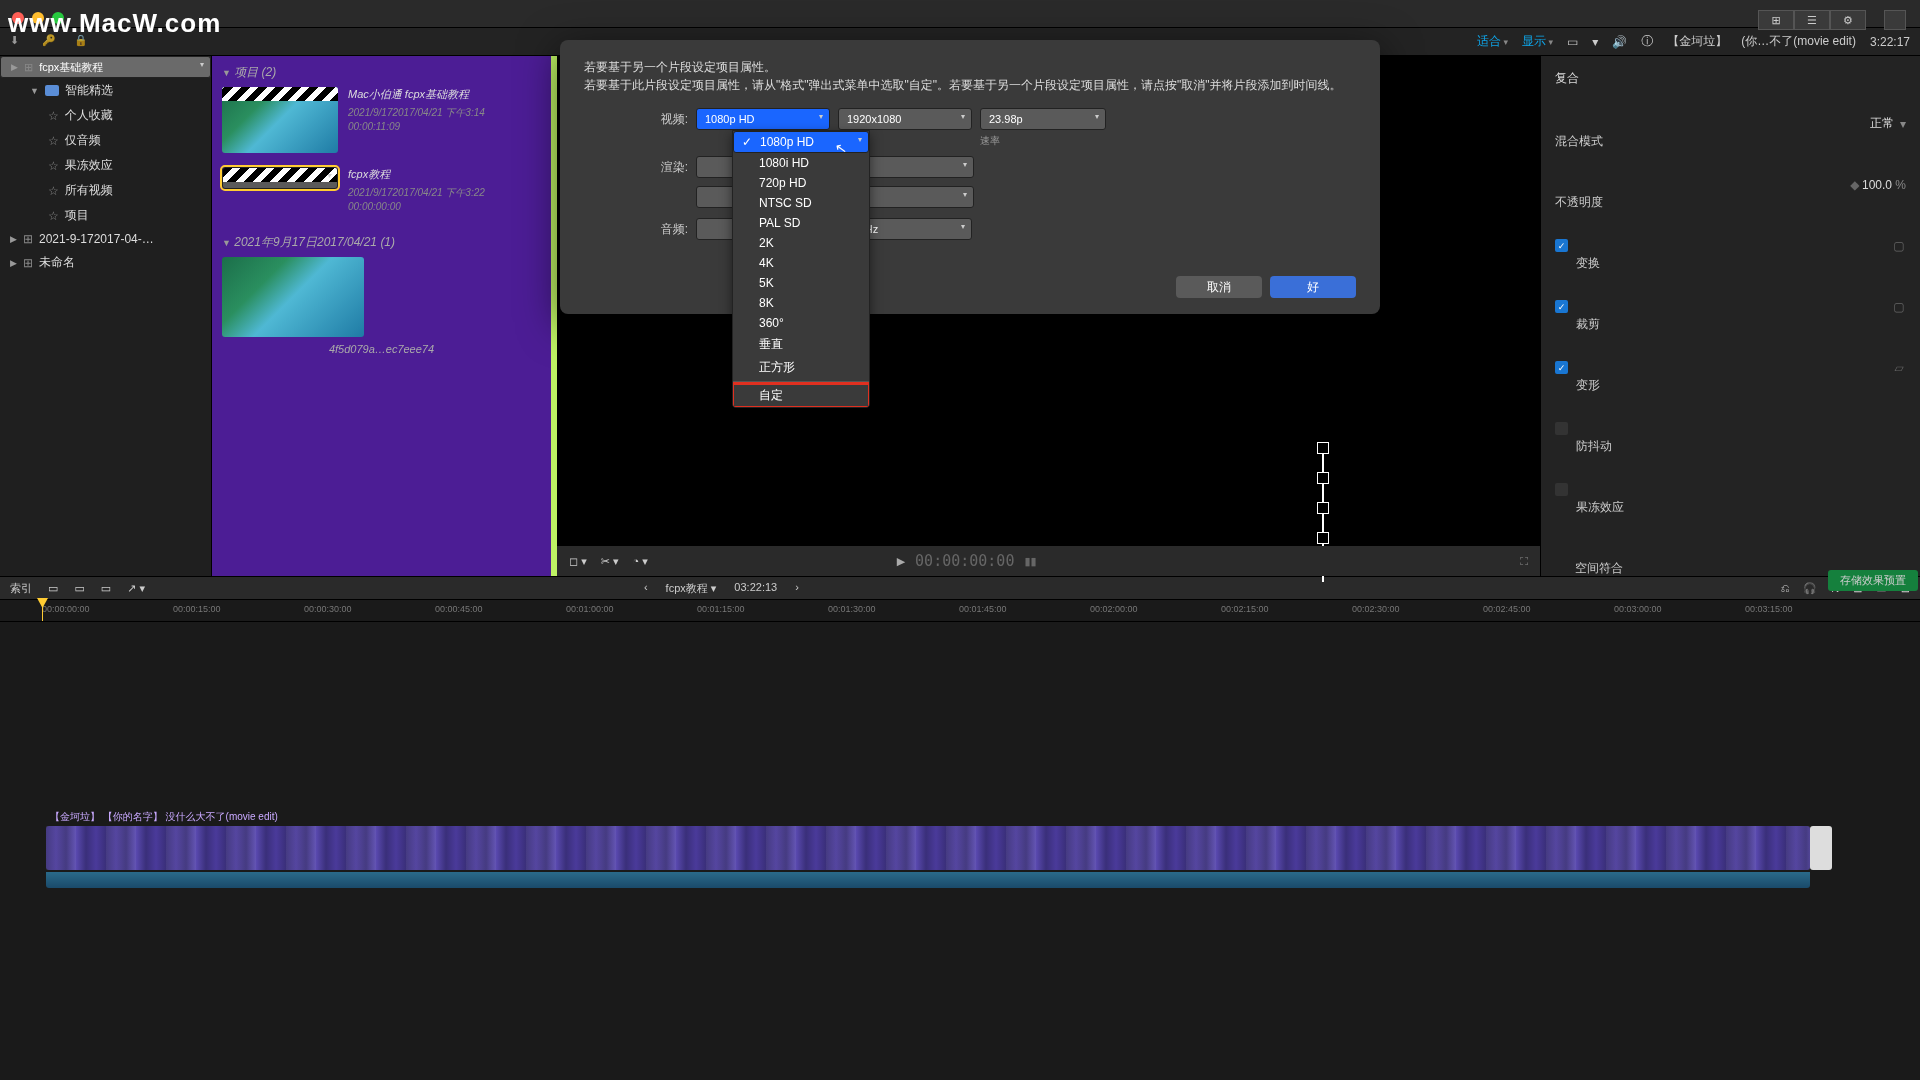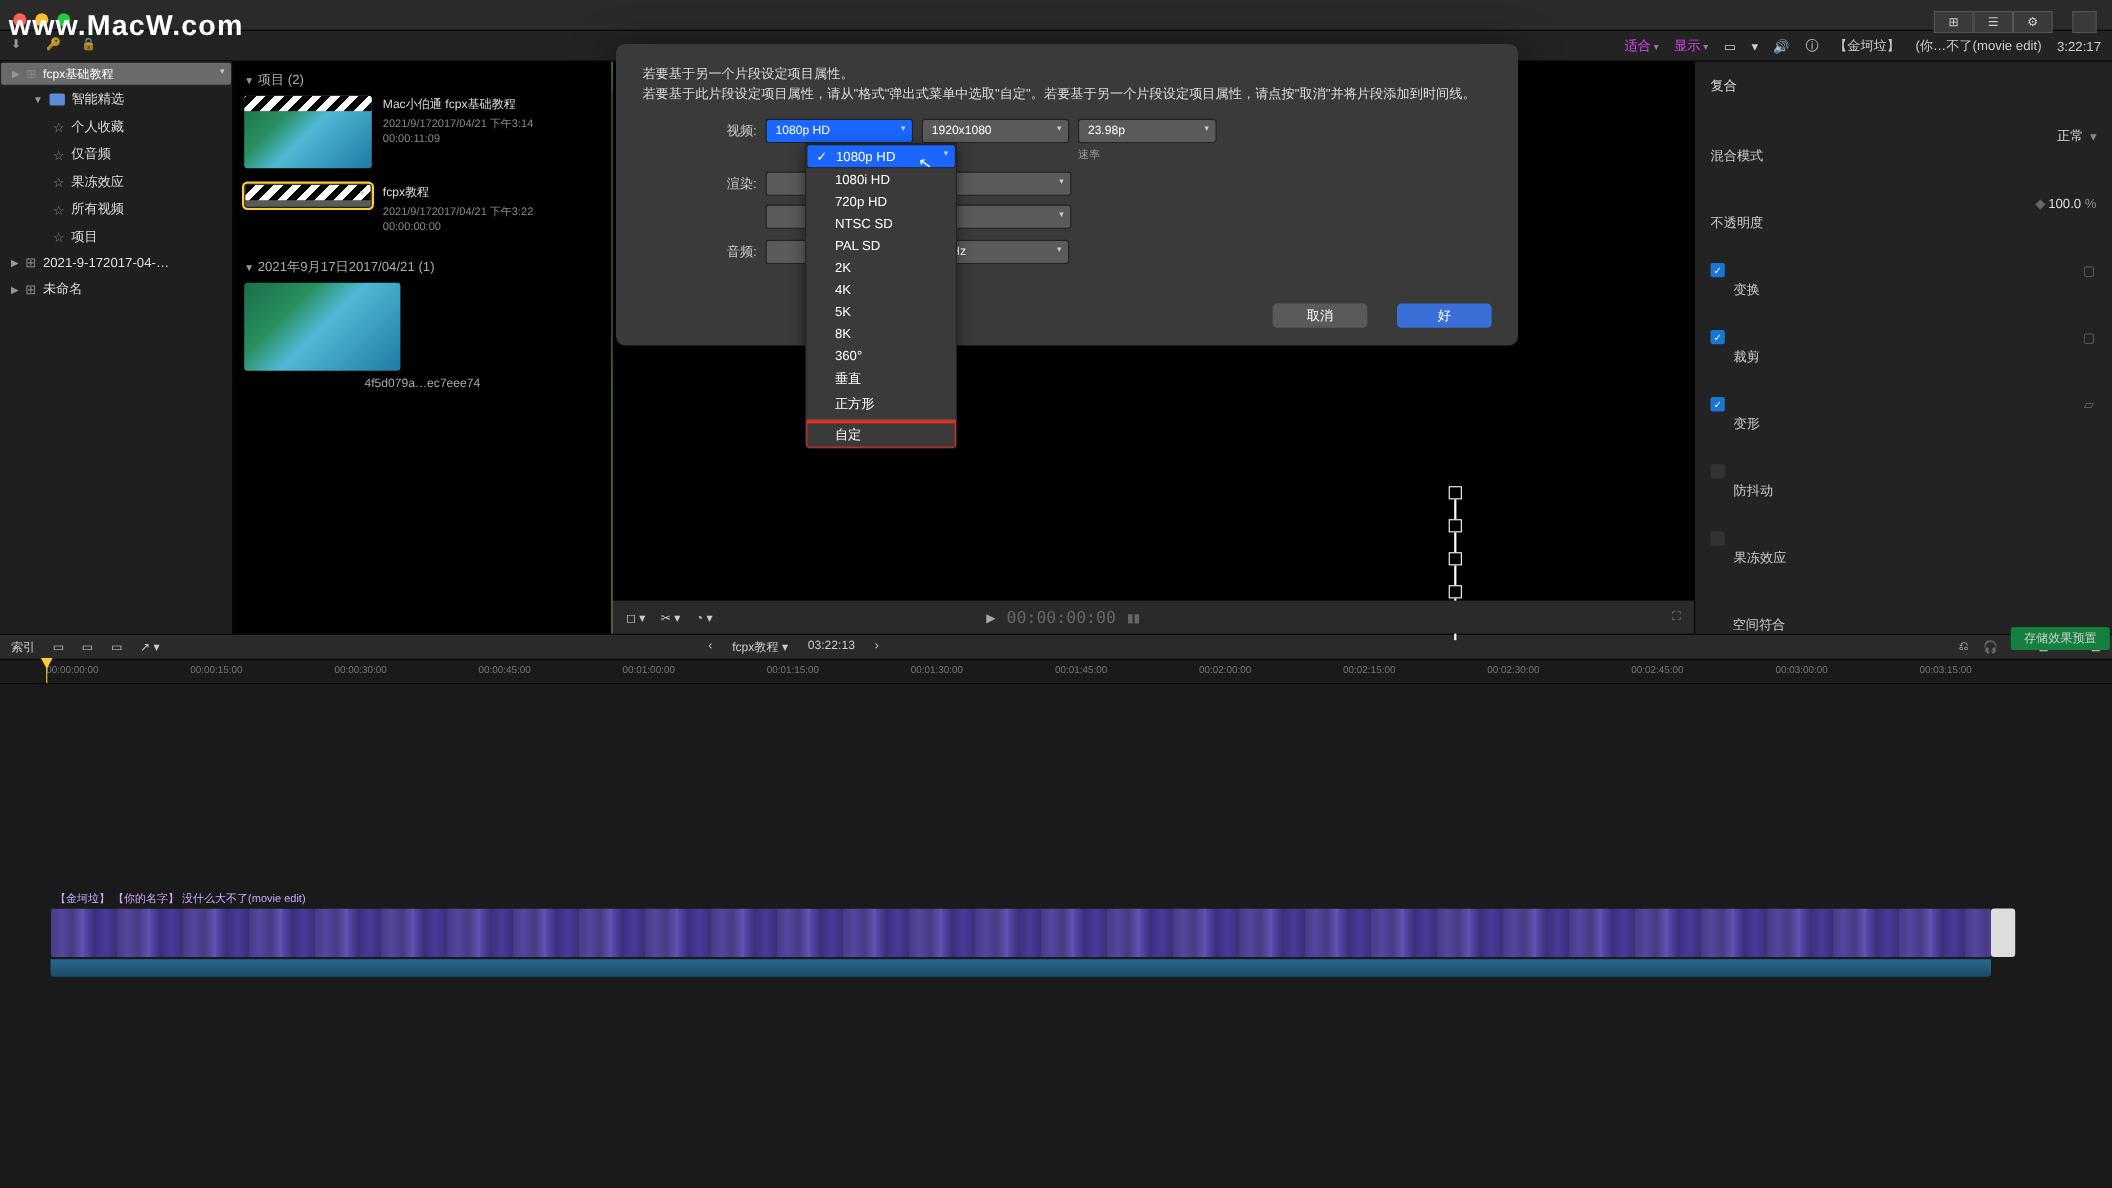--- a/index.html
+++ b/index.html
@@ -17,38 +17,38 @@
 .topbar { height: 28px; background: #2a2a2a; border-bottom: 1px solid #000; }
 .topbar-right { position: absolute; top: 10px; right: 14px; display: flex; gap: 18px; align-items: center; }
 .seg-btns { display: flex; gap: 0; }
 .seg-btns span { width: 36px; height: 20px; background: #3a3a3a; border: 1px solid #555; display: flex; align-items: center; justify-content: center; }
 .share-ico { width: 22px; height: 20px; background: #3a3a3a; border: 1px solid #555; }
 
 
 .toolbar2 { height: 28px; background: #232323; display: flex; align-items: center; padding: 0 10px; gap: 14px; border-bottom: 1px solid #000; }
 .tool-ico { width: 18px; height: 16px; opacity: .7; }
 .toolbar2-right { margin-left: auto; display: flex; align-items: center; gap: 14px; font-size: 12px; }
-.tb-sel { color: #d946ef; }
+.tb-sel { color: #0ea5e9; }
 .tb-sel::after { content: " ▾"; font-size: 9px; color: #888; }
 
 
 .main { display: flex; height: 520px; }
 .sidebar { width: 212px; background: #1f1f1f; border-right: 1px solid #000; }
 .sb-row { padding: 4px 8px 4px 24px; display: flex; align-items: center; gap: 6px; font-size: 12px; color: #ddd; }
 .sb-row.sel { background: #6a6a6a; }
 .sb-row.l1 { padding-left: 10px; }
 .sb-row.l2 { padding-left: 30px; }
 .sb-row.l3 { padding-left: 48px; }
 .tri { font-size: 9px; color: #999; }
 .ico-folder { width: 14px; height: 11px; background: #5a8dd6; border-radius: 2px; }
 .ico-star::before { content: "☆"; color: #888; }
 .ico-grid::before { content: "⊞"; color: #888; }
 
 
-.browser { width: 345px; background: #000000; border-right: 1px solid #bef264; padding: 8px 10px; }
+.browser { width: 345px; background: #4c1d95; border-right: 6px solid #bef264; padding: 8px 10px; font-style: italic; }
 .br-head { font-size: 12px; color: #aaa; margin-bottom: 6px; }
 .br-item { display: flex; gap: 10px; margin-bottom: 14px; }
 .thumb { width: 116px; height: 66px; background: #333; border-radius: 3px; position: relative; overflow: hidden; }
 .thumb.sel { outline: 2px solid #ffcc33; }
 .clapper { position: absolute; top: 0; left: 0; right: 0; height: 14px; background: repeating-linear-gradient(-45deg,#000 0 6px,#fff 6px 12px); }
 .thumb.aerial { background: linear-gradient(135deg,#1b6e4a 0%,#2a8f5f 30%,#4fb8d4 50%,#1f7ba5 100%); }
 .br-txt { flex: 1; font-size: 11px; color: #ddd; }
 .br-meta { color: #888; font-size: 10px; margin-top: 4px; line-height: 1.4; }
 .br-section2 { margin-top: 20px; }
 .thumb-sm { width: 142px; height: 80px; border-radius: 3px; background: linear-gradient(135deg,#1b6e4a 0%,#2a8f5f 30%,#4fb8d4 50%,#1f7ba5 100%); margin-bottom: 6px; }
@@ -79,21 +79,21 @@
 
 
 .modal { position: absolute; top: 40px; left: 560px; width: 820px; background: #3a3a3a; border-radius: 8px; padding: 18px 24px 16px; box-shadow: 0 10px 40px rgba(0,0,0,.6); z-index: 100; }
 .modal-msg { font-size: 12px; color: #ddd; line-height: 1.5; margin-bottom: 14px; }
 .form-row { display: flex; align-items: center; margin-bottom: 8px; gap: 8px; }
 .form-lbl { width: 104px; text-align: right; color: #ccc; font-size: 12px; }
 .sel { height: 22px; background: #5a5a5a; border: 1px solid #222; border-radius: 3px; padding: 0 18px 0 8px; font-size: 11px; color: #fff; display: flex; align-items: center; position: relative; }
 .sel::after { content: "▾"; position: absolute; right: 6px; top: 3px; font-size: 8px; color: #ccc; }
 .sel.w1 { width: 134px; } .sel.w2 { width: 134px; } .sel.w3 { width: 126px; }
 .sub-lbl { font-size: 10px; color: #999; margin-top: -4px; }
-.modal-btns { display: flex; justify-content: flex-end; gap: 27px; margin-top: 18px; }
+.modal-btns { display: flex; justify-content: flex-end; gap: 8px; margin-top: 18px; }
 .btn { width: 86px; height: 22px; border-radius: 4px; font-size: 12px; display: flex; align-items: center; justify-content: center; }
 .btn-cancel { background: #5a5a5a; color: #fff; }
 .btn-ok { background: #3a6fd8; color: #fff; }
 
 
 .dd { position: absolute; top: 130px; left: 732px; width: 138px; background: #3a3a3a; border: 1px solid #222; border-radius: 0 0 4px 4px; box-shadow: 0 4px 12px rgba(0,0,0,.5); z-index: 110; overflow: hidden; }
 .dd-item { padding: 3px 10px 3px 26px; font-size: 12px; color: #fff; position: relative; }
 .dd-item.sel { background: #1a66ff; }
 .dd-item.sel::before { content: "✓"; position: absolute; left: 8px; }
 .dd-sep { height: 1px; background: #555; margin: 2px 0; }

